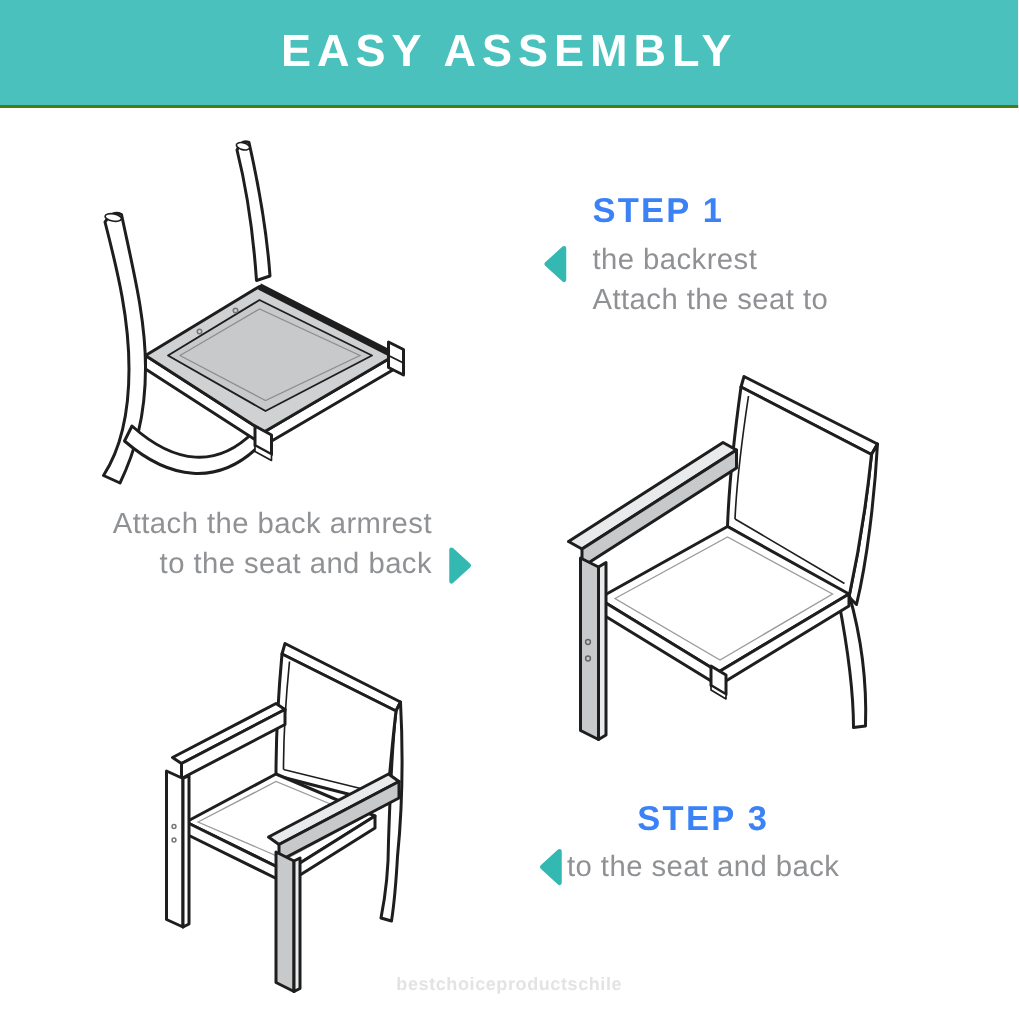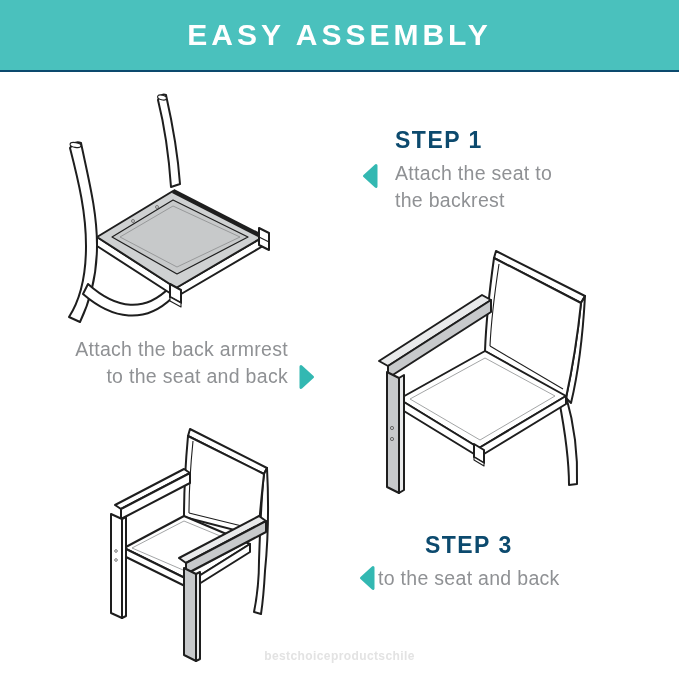--- a/index.html
+++ b/index.html
@@ -3,31 +3,31 @@
 <meta charset="utf-8">
 <style>
   html,body{margin:0;padding:0;background:#fff;}
   #canvas{
     position:relative;width:679px;height:679px;overflow:hidden;
     background:#fff;font-family:"Liberation Sans",sans-serif;
   }
   
   .banner{
     position:absolute;left:0;top:0;width:679px;height:72px;
-    background:#4ac1bd;border-bottom:2px solid #0c4a6e;
+    background:#4ac1bd;border-bottom:2px solid #4d7c0f;
     display:flex;align-items:center;justify-content:center;box-sizing:border-box;
   }
   .banner h1{
     margin:0;color:#ffffff;font-size:30px;font-weight:bold;
     letter-spacing:4px;line-height:1;
   }
   
   .step-text{position:absolute;}
   .step-title{
-    color:#0c4a6e;font-size:23px;font-weight:bold;letter-spacing:1.5px;
+    color:#3b82f6;font-size:23px;font-weight:bold;letter-spacing:1.5px;
     margin:0 0 7px 0;line-height:1.1;
   }
   .step-desc{
     color:#8f9194;font-size:19.5px;letter-spacing:0.3px;line-height:27px;margin:0;
   }
   .step-desc span{display:block;}
   #step1-text{left:395px;top:128px;text-align:left;}
   #step2-text{left:30px;top:336px;width:258px;text-align:right;}
   #step3-text{left:378px;top:533px;text-align:center;}
   .arrow{position:absolute;width:16px;height:26px;}
@@ -80,22 +80,22 @@
       <path class="sketch" d="M214,140 L224,145 L224,162 L214,157 Z"></path>
       <path d="M214,149 L224,154" stroke="#1e1e1e" stroke-width="1.2" fill="none"></path>
       <path class="sketch" d="M125,196 L136,202 L136,215 L125,209 Z"></path>
       <path class="sketch thin" d="M125,209 L136,215 L136,219 L125,213 Z"></path>
     </g>
   </svg>
 
   <div id="step1-text" class="step-text">
     <div class="step-title">STEP 1</div>
     <p class="step-desc">
+      <span>the backrest</span>
       <span>Attach the seat to</span>
-      <span>the backrest</span>
     </p>
   </div>
   <svg id="arrow1" class="arrow" viewBox="0 0 16 26">
     <path d="M14,2.5 L2.5,13 L14,23.5 Z" fill="#33b8b2" stroke="#33b8b2" stroke-width="3" stroke-linejoin="round"></path>
   </svg>
 
   <div id="step2-text" class="step-text">
     <p class="step-desc">
       <span>Attach the back armrest</span>
       <span>to the seat and back</span>

